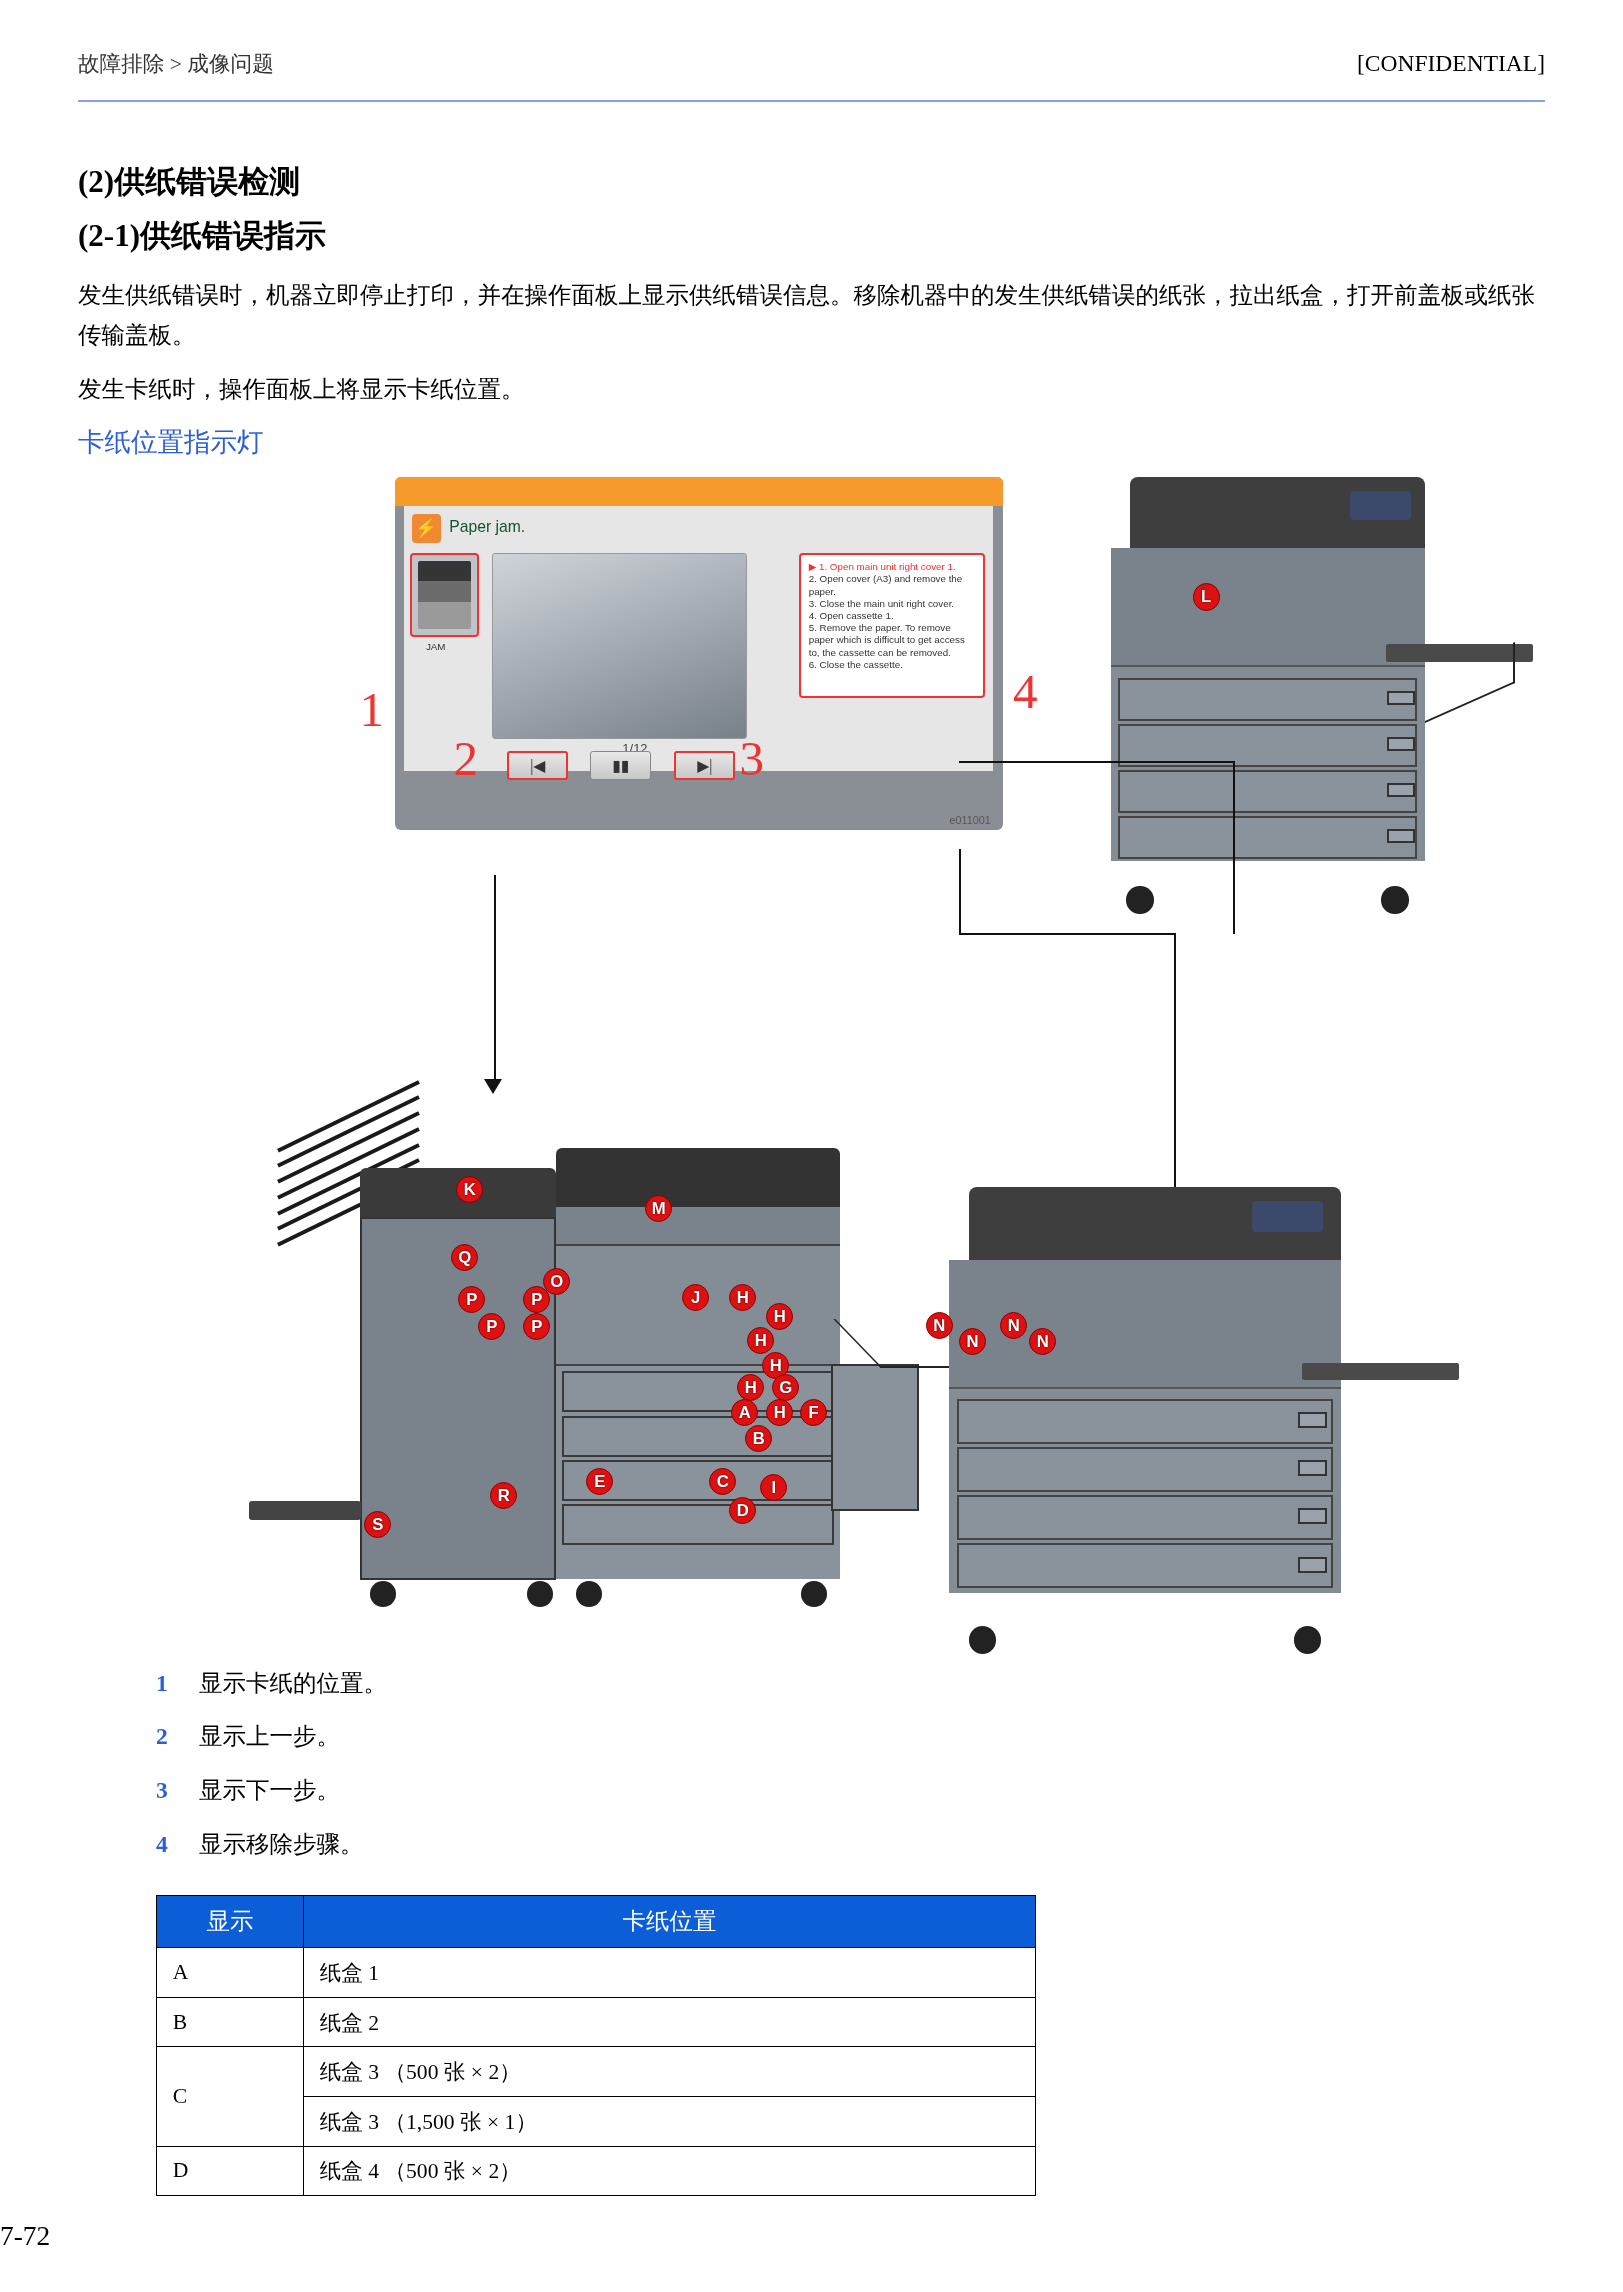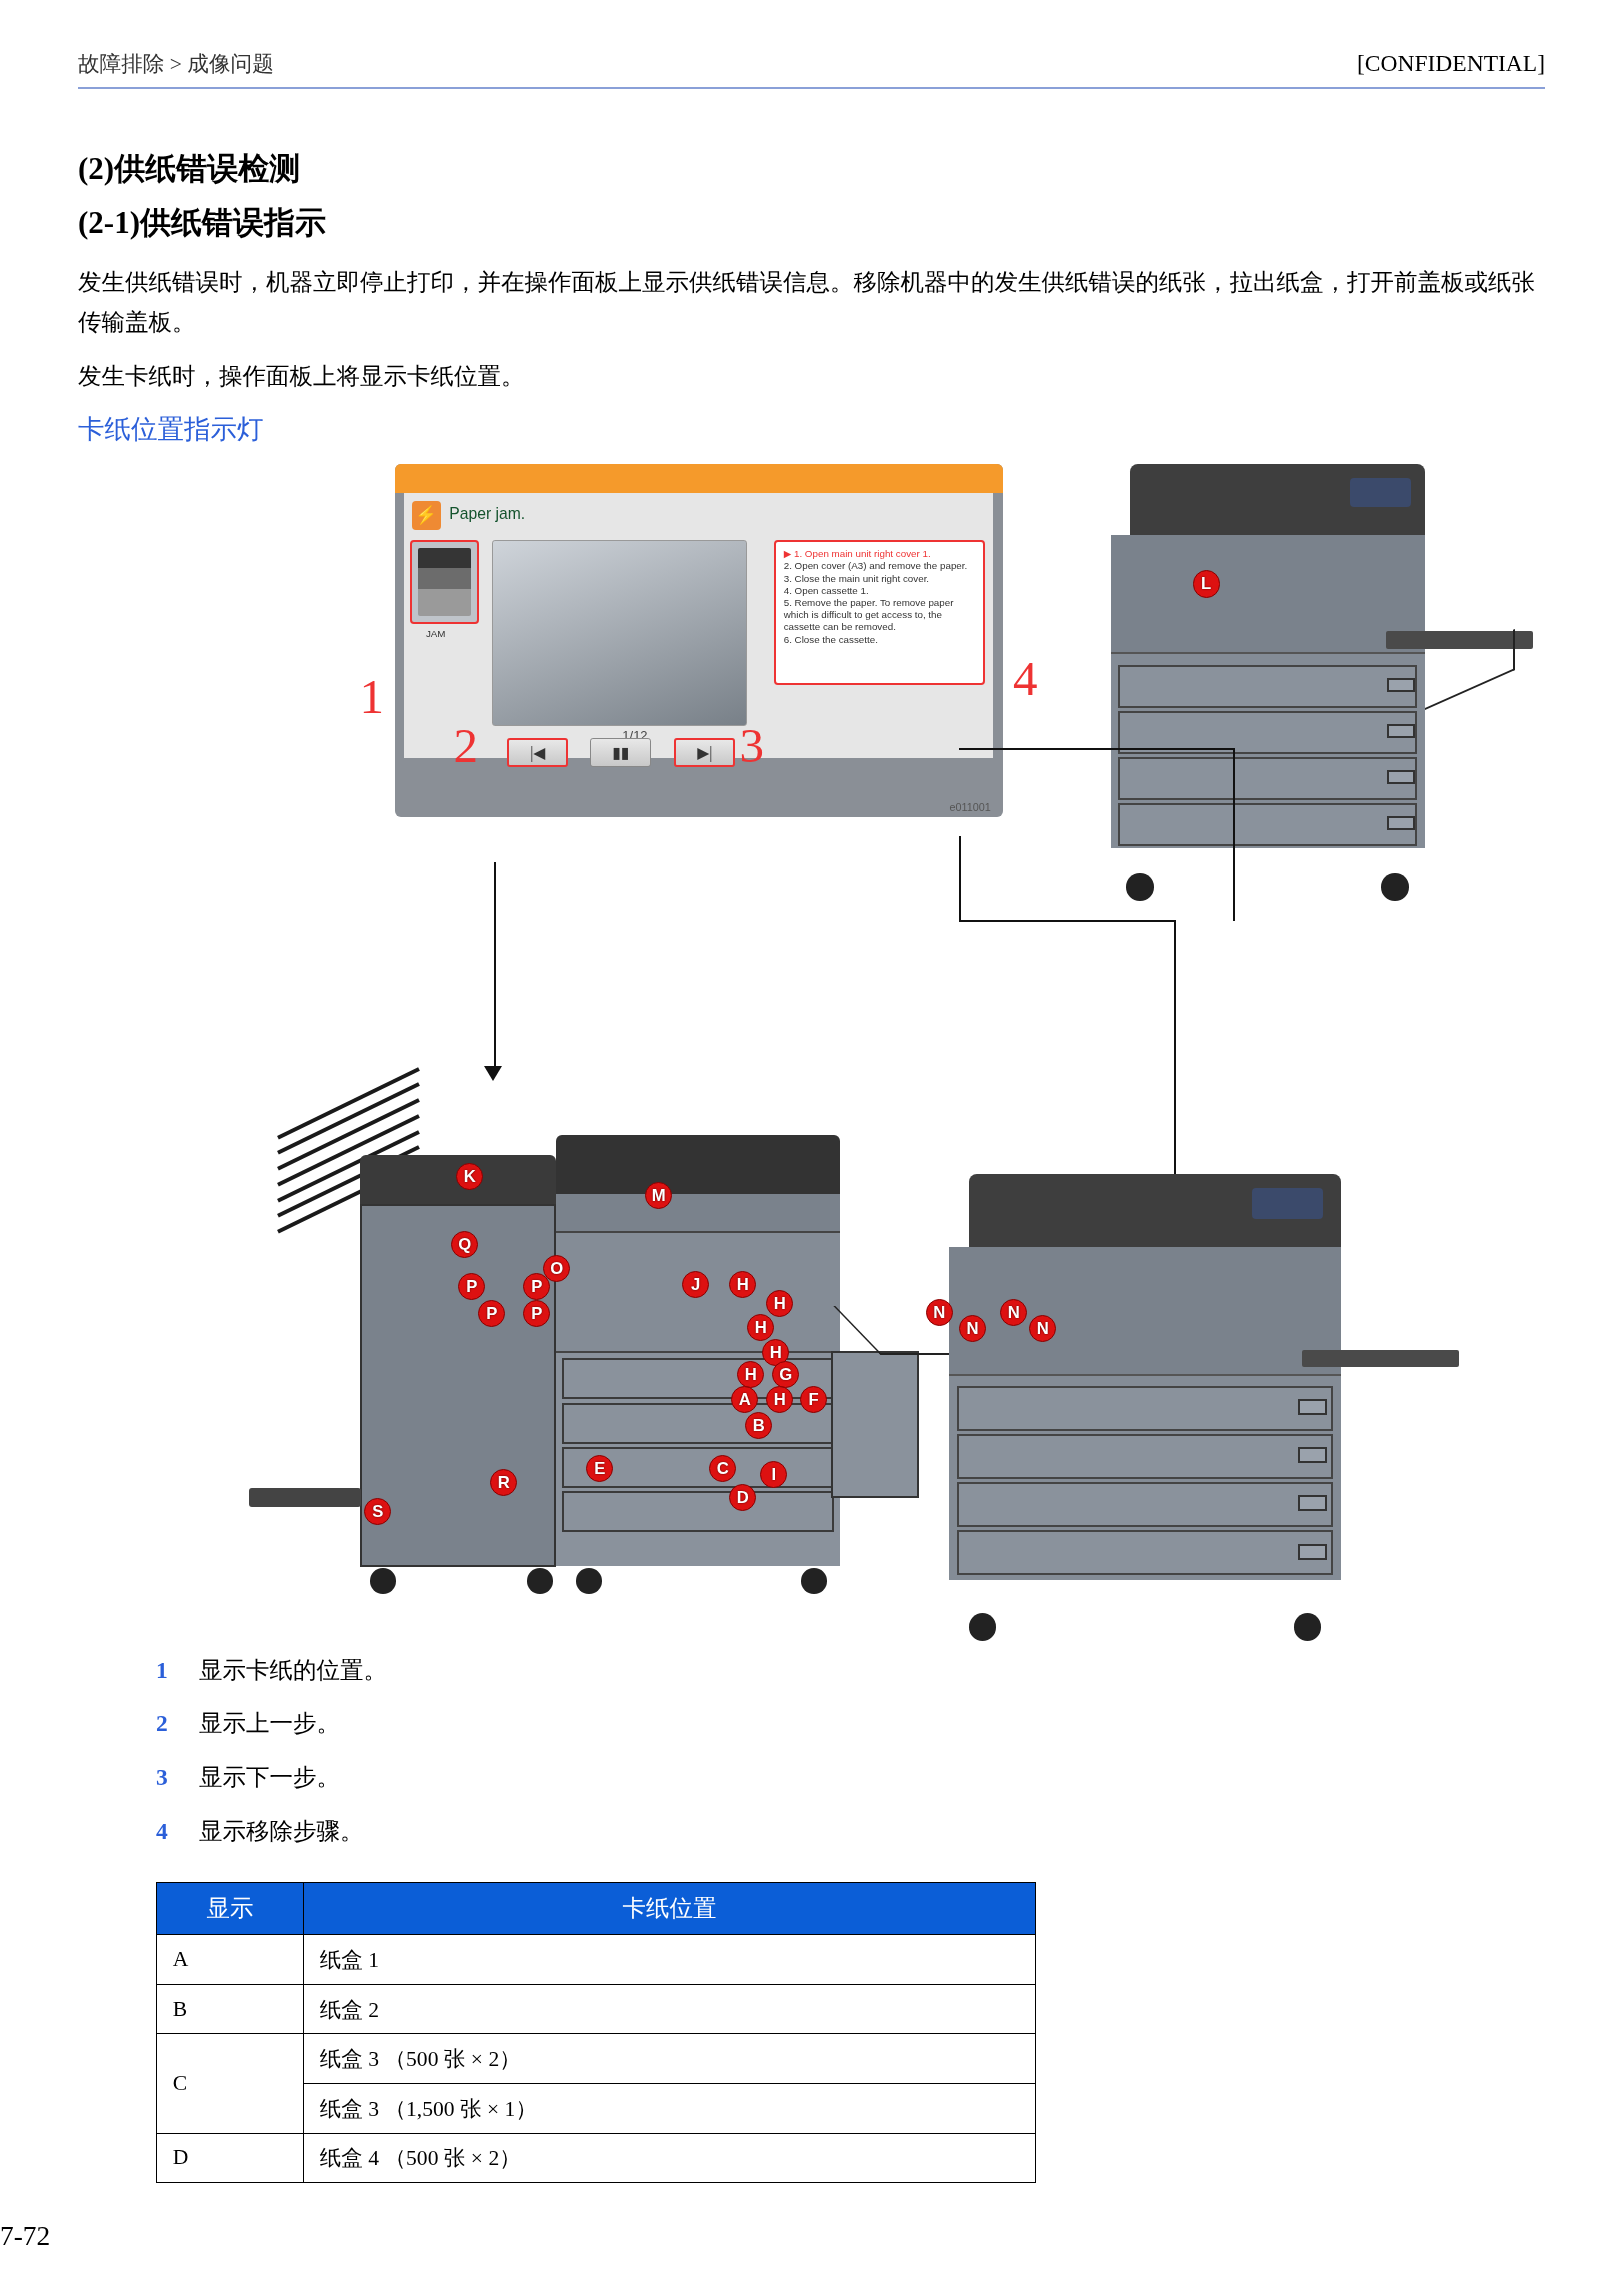--- a/index.html
+++ b/index.html
@@ -10,21 +10,21 @@
     padding: 49px 78px 39px 78px;
     width: 1623px;
     min-height: 2293px;
     position: relative;
   }
   .top-row {
     display: flex;
     justify-content: space-between;
     align-items: baseline;
     border-bottom: 2px solid #8aa0d8;
-    padding-bottom: 9px;
+    padding-bottom: 22px;
     margin-bottom: 59px;
   }
   .breadcrumb { font-size: 21.6px; color: #333; }
   .confidential { font-family: "Times New Roman", serif; font-size: 23.5px; color: #000; }
   .h2 { font-size: 31px; font-weight: bold; margin-top: 0; margin-bottom: 11.8px; }
   .h3 { font-size: 31px; font-weight: bold; margin-bottom: 19.6px; }
   .body-p { font-size: 23.5px; line-height: 1.7; margin-bottom: 13.7px; }
   .sub-h { font-size: 26.5px; color: #2b5fd9; margin: 11.8px 0 17.6px 0; }
 
   .diagram-stack { margin: 0 auto; width: 1333px; }
@@ -56,21 +56,21 @@
     border:2.9px solid #e33; border-radius:3.9px; background:#bfc4ca;
   }
   .thumb-printer::before{content:"";position:absolute;inset:5.9px;background:linear-gradient(#353535 0 30%, #6c6c6c 30% 60%, #9a9a9a 60% 100%);border-radius:2px;}
   .jam-lbl {position:absolute;left:21.6px;top:135px;font-family:Arial,sans-serif;font-size:9.8px;color:#333;}
   .big-anim {
     position:absolute; left:88px; top:47px; width:255px; height:186px;
     background:linear-gradient(160deg,#cfd4da 0%, #788088 100%);
     border:1px solid #999;border-radius:2.9px;
   }
   .instruction-box {
-    position:absolute; right:7.8px; top:47px; width:211px; height:145px;
+    position:absolute; right:7.8px; top:47px; width:186px; height:145px;
     border:2.9px solid #e33; border-radius:3.9px; background:#fff;
     font-family:Arial,sans-serif; font-size:9.8px; line-height:1.25; padding:5.9px 7.8px; color:#333;
   }
   .instruction-box .instr-first{color:#e33;}
   .page-counter{position:absolute;left:218px;top:235px;font-family:Arial,sans-serif;font-size:13px;color:#444;}
   .prev-btn, .next-btn, .pause-btn {
     position:absolute; top:245px; width:61px; height:29px;
     background:linear-gradient(#e8e8e8,#c8c8c8);
     border:1px solid #888;border-radius:2.9px;
     display:flex;align-items:center;justify-content:center;

